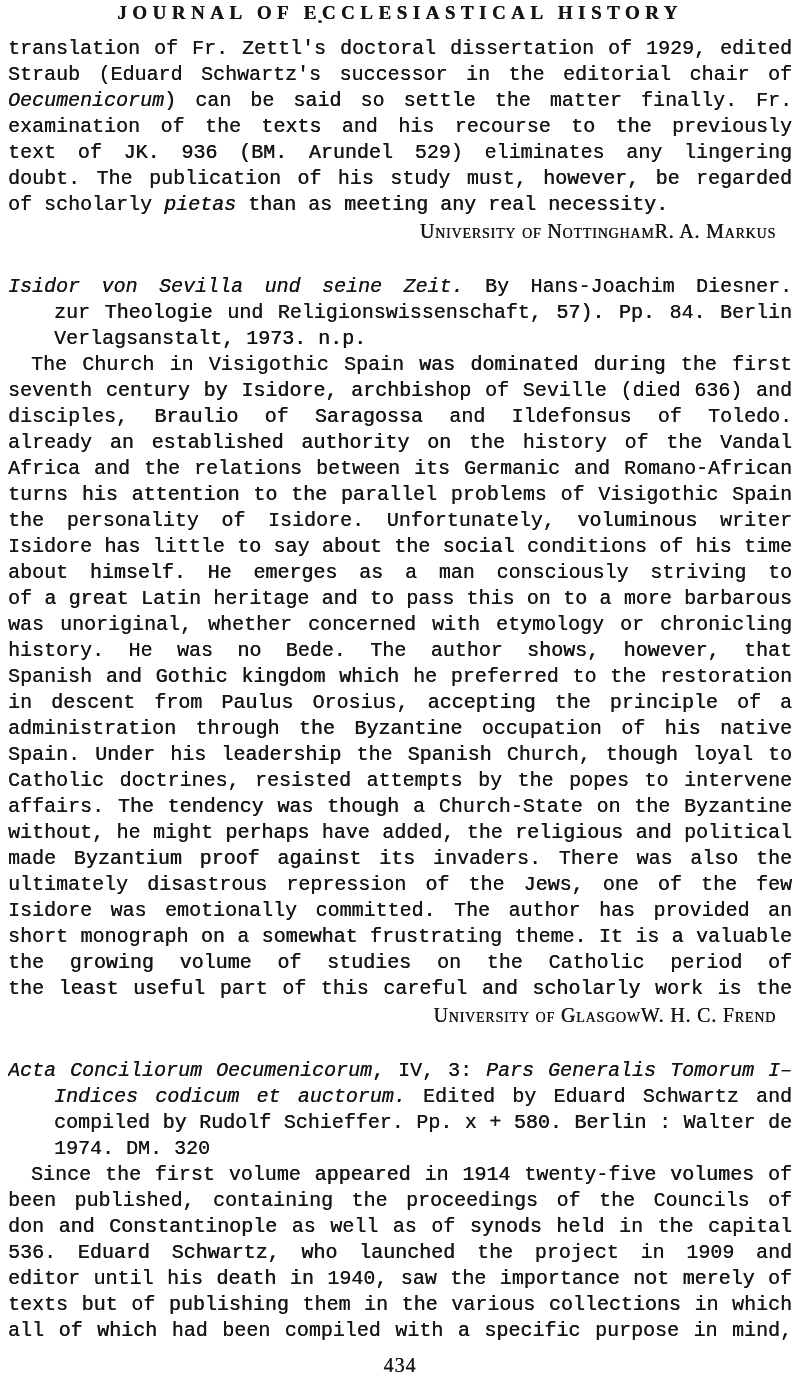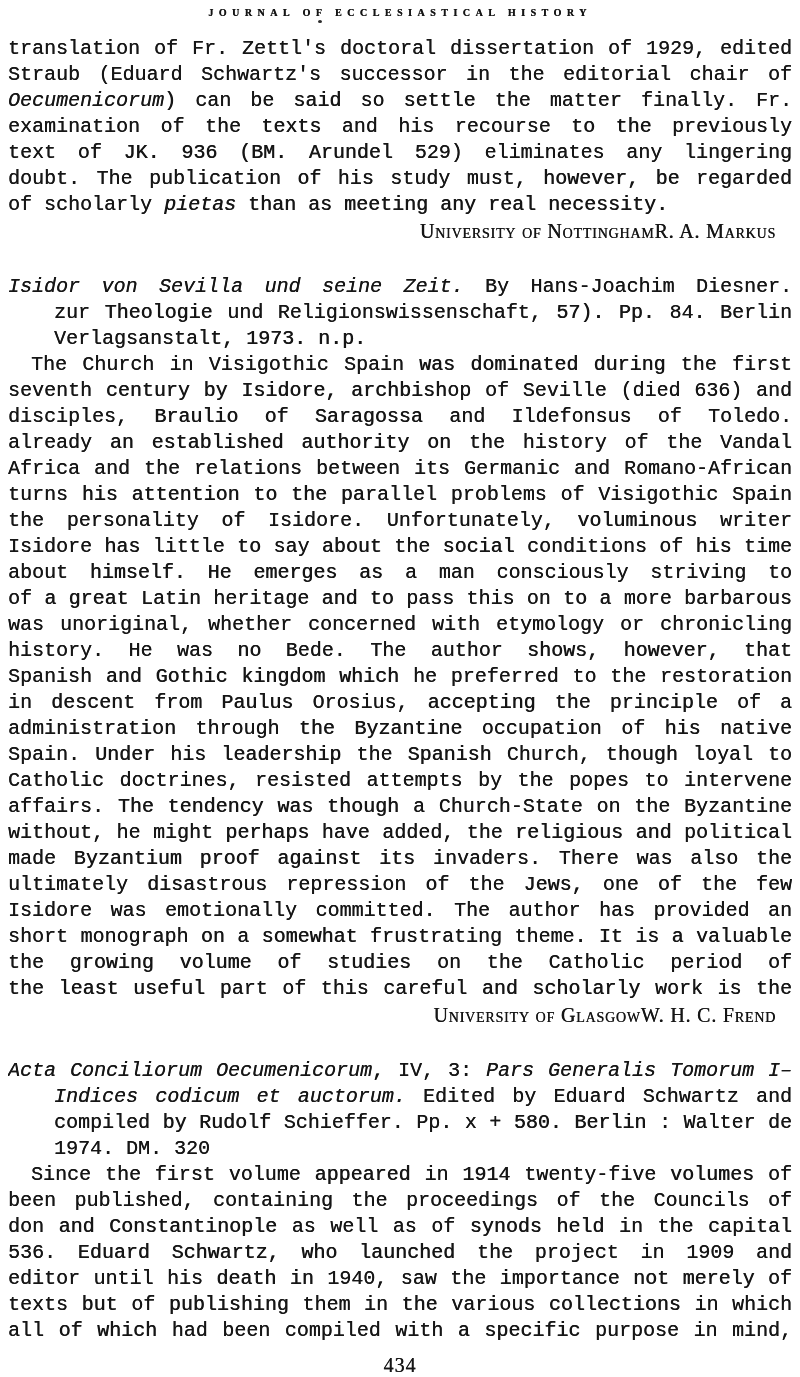--- a/index.html
+++ b/index.html
@@ -12,21 +12,21 @@
     padding:5px 8px 0 8px;
     font-family:"Liberation Serif","DejaVu Serif",serif;
     color:#161616;
     font-size:20px;
     text-shadow:0.35px 0 0 currentColor;
     overflow:hidden;
   }
   .running-head{
     text-align:center;
     font-weight:700;
-    font-size:10px;
+    font-size:19px;
     letter-spacing:5.5px;
     line-height:16px;
     white-space:nowrap;
   }
   .artifact-dot{
     position:absolute;left:318px;top:20px;
     width:4px;height:3px;background:#2a2a2a;border-radius:50%;
   }
   .para{margin:0;}
   .mt-first{margin-top:15px;}

